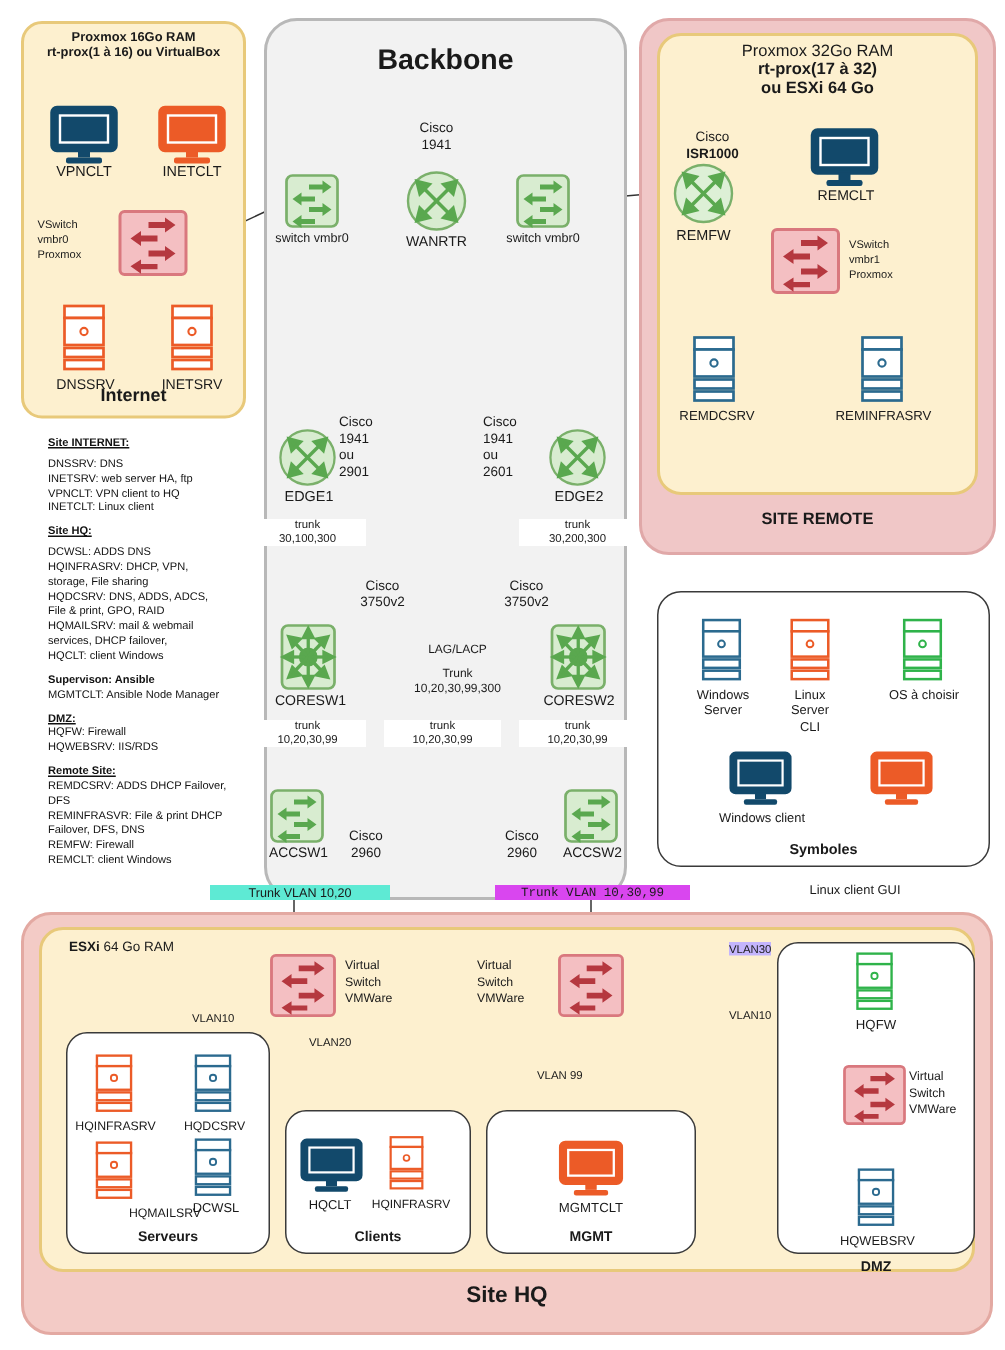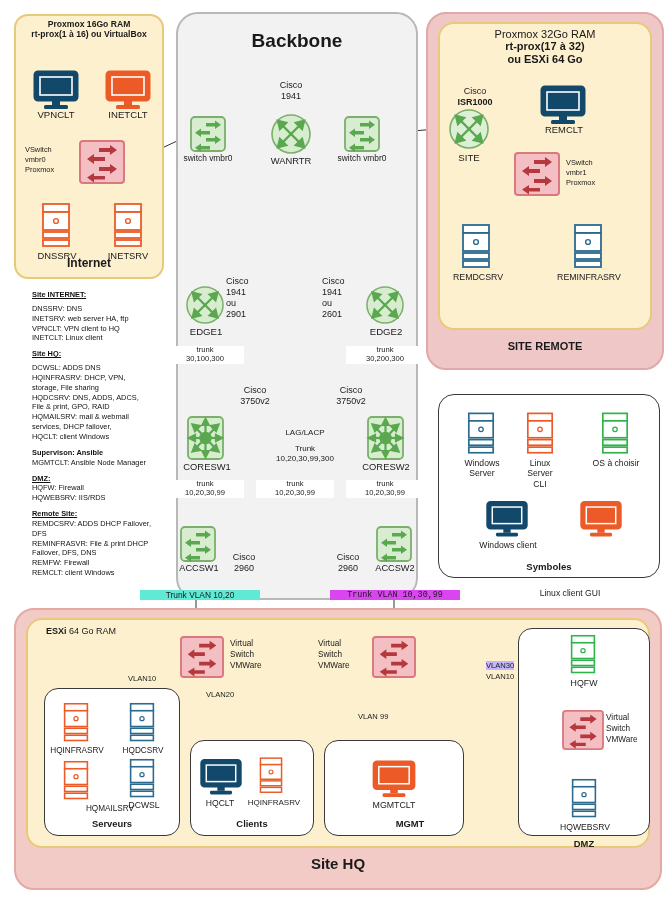--- a/index.html
+++ b/index.html
@@ -448,21 +448,21 @@
         <polygon points="7,7 15,9 9,15"></polygon>
       <line x1="20" y1="20" x2="30" y2="10"></line>
         <polygon points="33,7 31,15 25,9"></polygon>
       <line x1="20" y1="20" x2="10" y2="30"></line>
         <polygon points="7,33 9,25 15,31"></polygon>
       <line x1="20" y1="20" x2="30" y2="30"></line>
         <polygon points="33,33 25,31 31,25"></polygon>
     </g>
   </svg>
 </div>
-<div class="nm" style="left:434px;top:152px;width:70px;font-size:9.6px;"><span>SITE</span></div>
+<div class="nm" style="left:434px;top:152px;width:70px;font-size:9.6px;"><span>REMFW</span></div>
 
 <div class="node" style="left:538px;top:85px;">
   <svg width="50" height="40" viewBox="0 0 50 40">
     <rect x="4" y="2" width="42" height="28" rx="3" fill="#12496b" stroke="#12496b" stroke-width="3"></rect>
     <rect x="9" y="7" width="32" height="18" fill="#12496b" stroke="#ffffff" stroke-width="1.6"></rect>
     <rect x="21" y="30" width="8" height="5" fill="#12496b"></rect>
     <rect x="13" y="35" width="24" height="4" rx="1.5" fill="#12496b"></rect>
   </svg>
 </div>
 <div class="nm" style="left:528px;top:124px;width:72px;font-size:9.4px;"><span>REMCLT</span></div>
@@ -593,21 +593,21 @@
     </g>
   </svg>
 </div>
 <div class="nm" style="left:318px;top:638px;width:54px;font-size:8.2px;text-align:left;line-height:1.35;">
   Virtual<br>Switch<br>VMWare
 </div>
 
 <div class="vlan" style="left:128px;top:674px;"><span>VLAN10</span></div>
 <div class="vlan" style="left:206px;top:690px;"><span>VLAN20</span></div>
 <div class="vlan" style="left:358px;top:712px;"><span>VLAN 99</span></div>
-<div class="vlan" style="left:486px;top:661px;background:#c4b5fd;"><span>VLAN30</span></div>
+<div class="vlan" style="left:486px;top:628px;background:#c4b5fd;"><span>VLAN30</span></div>
 <div class="vlan" style="left:486px;top:672px;background:#fdf0cf;"><span>VLAN10</span></div>
 
 <div class="node" style="left:62px;top:702px;">
   <svg width="28" height="42" viewBox="0 0 32 46">
     <g stroke="#ec5b27" stroke-width="1.8" fill="#ffffff">
       <rect x="3" y="1" width="26" height="8"></rect>
         <rect x="3" y="9" width="26" height="18"></rect>
       <rect x="3" y="29" width="26" height="6"></rect>
         <rect x="3" y="37" width="26" height="6"></rect>
     </g>
@@ -684,21 +684,21 @@
 
 <div class="node" style="left:370px;top:760px;">
   <svg width="48" height="38" viewBox="0 0 50 40">
     <rect x="4" y="2" width="42" height="28" rx="3" fill="#ec5b27" stroke="#ec5b27" stroke-width="3"></rect>
     <rect x="9" y="7" width="32" height="18" fill="#ec5b27" stroke="#ffffff" stroke-width="1.6"></rect>
     <rect x="21" y="30" width="8" height="5" fill="#ec5b27"></rect>
     <rect x="13" y="35" width="24" height="4" rx="1.5" fill="#ec5b27"></rect>
   </svg>
 </div>
 <div class="nm" style="left:358px;top:800px;width:72px;font-size:8.8px;"><span>MGMTCLT</span></div>
-<div class="nm ttl" style="left:324px;top:818px;width:140px;font-size:9.4px;padding-left:16px;"><span>MGMT</span></div>
+<div class="nm ttl" style="left:324px;top:818px;width:140px;font-size:9.4px;"><span>MGMT</span></div>
 
 <div class="node" style="left:569px;top:634px;">
   <svg width="28" height="42" viewBox="0 0 32 46">
     <g stroke="#2fb34a" stroke-width="1.8" fill="#ffffff">
       <rect x="3" y="1" width="26" height="8"></rect>
         <rect x="3" y="9" width="26" height="18"></rect>
       <rect x="3" y="29" width="26" height="6"></rect>
         <rect x="3" y="37" width="26" height="6"></rect>
     </g>
     <circle cx="16" cy="18" r="2.4" fill="none" stroke="#2fb34a" stroke-width="1.4"></circle>

